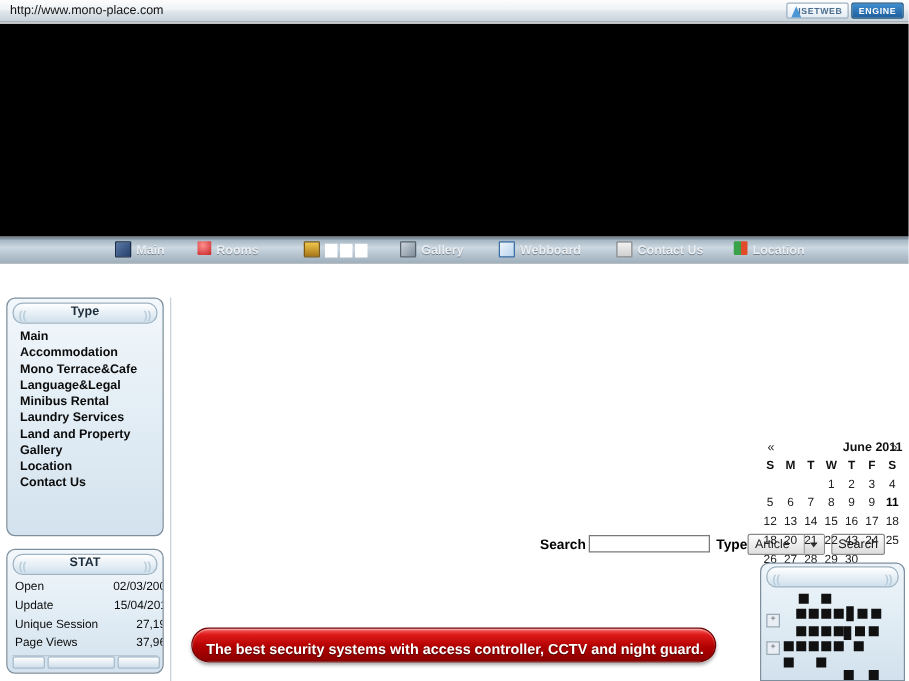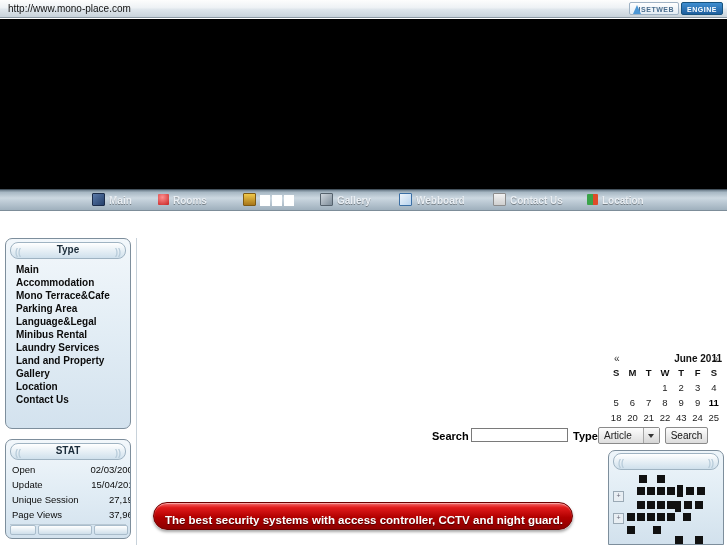--- a/index.html
+++ b/index.html
@@ -301,21 +301,20 @@
   <div class="panel-head">
     <span class="swoosh-l">((</span>
     <span>Type</span>
     <span class="swoosh-r">))</span>
   </div>
 
   <ul id="menu-list">
     <li>Main</li>
     <li>Accommodation</li>
     <li>Mono Terrace&amp;Cafe</li>
-    <li>Parking Area</li>
     <li>Language&amp;Legal</li>
     <li>Minibus Rental</li>
     <li>Laundry Services</li>
     <li>Land and Property</li>
     <li>Gallery</li>
     <li>Location</li>
     <li>Contact Us</li>
   </ul>
 
 </div>
@@ -387,28 +386,46 @@
       <tr>
         <td>5</td>
         <td>6</td>
         <td>7</td>
         <td>8</td>
         <td>9</td>
         <td>9</td>
         <td class="today">11</td>
       </tr>
       <tr>
+        <td>12</td>
+        <td>13</td>
+        <td>14</td>
+        <td>15</td>
+        <td>16</td>
+        <td>17</td>
+        <td>18</td>
+      </tr>
+      <tr>
         <td>18</td>
         <td>20</td>
         <td>21</td>
         <td>22</td>
         <td>43</td>
         <td>24</td>
         <td>25</td>
       </tr>
+      <tr>
+        <td>26</td>
+        <td>27</td>
+        <td>28</td>
+        <td>29</td>
+        <td>30</td>
+        <td></td>
+        <td></td>
+      </tr>
     </tbody>
   </table>
 </div>
 
 <div id="panel-right">
   <div class="panel-head">
     <span class="swoosh-l">((</span>
     <span></span>
     <span class="swoosh-r">))</span>
   </div>

